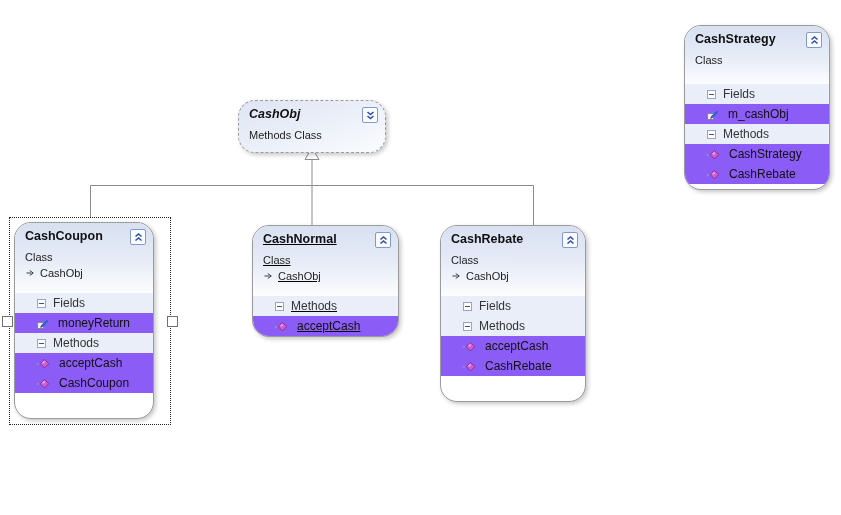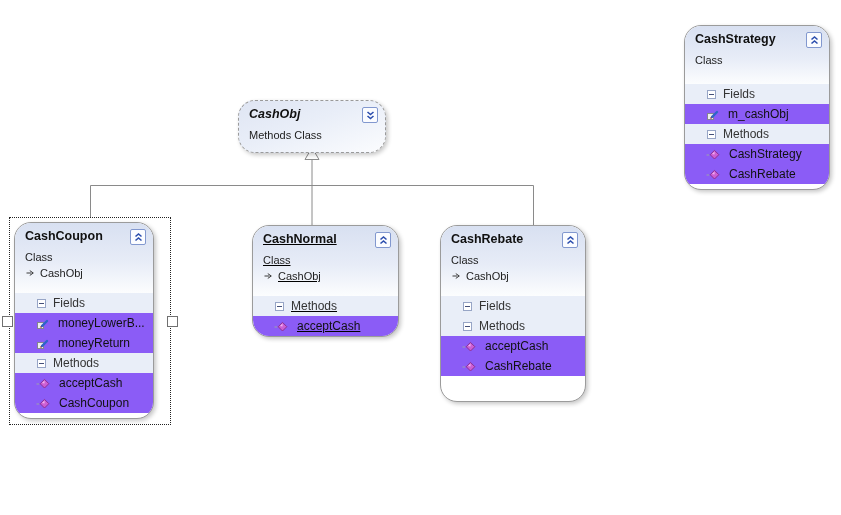--- a/index.html
+++ b/index.html
@@ -184,30 +184,20 @@
       <span>Fields</span>
     </div>
     <div class="member-row">
       <span class="icon">
         <svg width="13" height="13" viewBox="0 0 13 13">
             <rect x="1.5" y="5.5" width="6" height="6" fill="#ededf2" stroke="#84848f"></rect>
             <path d="M5 10 L6.4 8.6" stroke="#a03030" stroke-width="1.6" stroke-linecap="round"></path>
             <path d="M6.2 8.8 L11 4" stroke="#2f64c9" stroke-width="2.4" stroke-linecap="round"></path>
           </svg>
       </span>
-      <span>moneyLowerB...</span>
-    </div>
-    <div class="member-row">
-      <span class="icon">
-        <svg width="13" height="13" viewBox="0 0 13 13">
-            <rect x="1.5" y="5.5" width="6" height="6" fill="#ededf2" stroke="#84848f"></rect>
-            <path d="M5 10 L6.4 8.6" stroke="#a03030" stroke-width="1.6" stroke-linecap="round"></path>
-            <path d="M6.2 8.8 L11 4" stroke="#2f64c9" stroke-width="2.4" stroke-linecap="round"></path>
-          </svg>
-      </span>
       <span>moneyReturn</span>
     </div>
     <div class="section-band">
       <span class="icon">
         <svg width="9" height="9" viewBox="0 0 9 9">
             <rect x="0.5" y="0.5" width="8" height="8" fill="#fff" stroke="#97a5c6"></rect>
             <line x1="2" y1="4.5" x2="7" y2="4.5" stroke="#44507a"></line>
           </svg>
       </span>
       <span>Methods</span>

